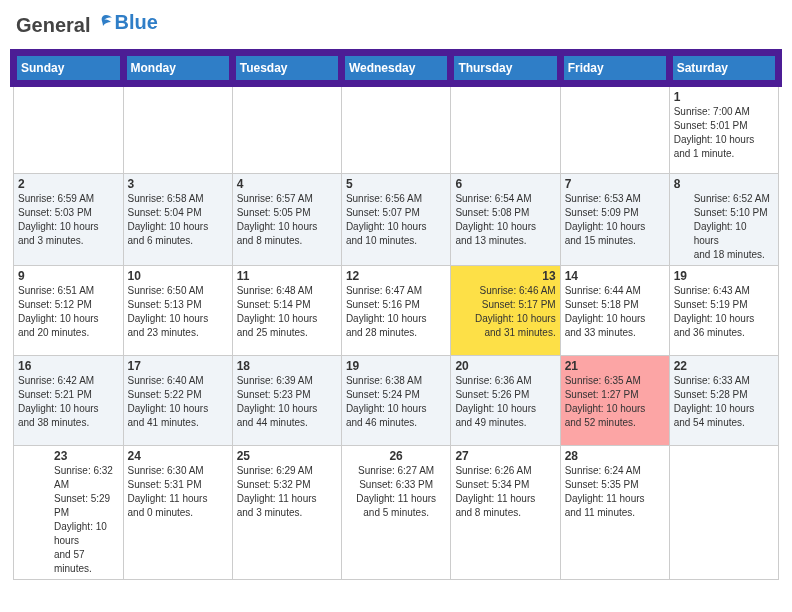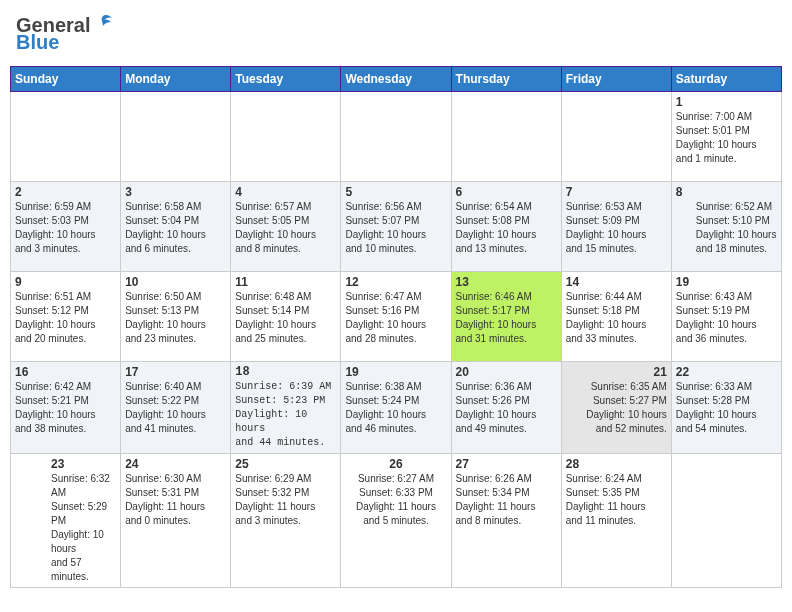--- a/index.html
+++ b/index.html
@@ -12,22 +12,21 @@
     }
     .header {
       display: flex;
       justify-content: space-between;
       align-items: flex-start;
       margin-bottom: 8px;
       padding: 4px 6px;
     }
     .logo {
       display: flex;
-      flex-direction: column;
-      align-items: flex-start;
+      align-items: center;
     }
     .title-section {
       text-align: right;
     }
     .month-year {
       font-size: 32px;
       color: #333;
       font-weight: normal;
     }
     .location {
@@ -39,21 +38,21 @@
       border-collapse: collapse;
       border: 1px solid #ccc;
     }
     .calendar th {
       background-color: #2f7ec7;
       color: #fff;
       padding: 5px 4px;
       font-size: 12px;
       font-weight: bold;
       text-align: left;
-      border: 1px solid #4c1d95;
+      border: 7px solid #4c1d95;
     }
     .calendar td {
       vertical-align: top;
       border: 1px solid #ccc;
       padding: 3px 4px;
       font-size: 10px;
       color: #333;
       width: 110px;
       min-height: 80px;
       height: 90px;
@@ -201,21 +200,21 @@
 Daylight: 10 hours
 and 25 minutes.</div>
         </td>
         <td style="background-color: rgb(255, 255, 255);">
           <span class="day-number">12</span>
           <div class="day-info" style="white-space: pre-line;">Sunrise: 6:47 AM
 Sunset: 5:16 PM
 Daylight: 10 hours
 and 28 minutes.</div>
         </td>
-        <td style="background-color: #bef264;">
+        <td style="background-color: #fde047; text-align: right;">
           <span class="day-number">13</span>
           <div class="day-info" style="white-space: pre-line;">Sunrise: 6:46 AM
 Sunset: 5:17 PM
 Daylight: 10 hours
 and 31 minutes.</div>
         </td>
         <td style="background-color: rgb(255, 255, 255);">
           <span class="day-number">14</span>
           <div class="day-info" style="white-space: pre-line;">Sunrise: 6:44 AM
 Sunset: 5:18 PM
@@ -238,45 +237,45 @@
 Daylight: 10 hours
 and 38 minutes.</div>
         </td>
         <td style="background-color: rgb(240, 244, 248);">
           <span class="day-number">17</span>
           <div class="day-info" style="white-space: pre-line;">Sunrise: 6:40 AM
 Sunset: 5:22 PM
 Daylight: 10 hours
 and 41 minutes.</div>
         </td>
-        <td style="background-color: rgb(240, 244, 248); font-family: Liberation Mono, monospace;">
+        <td style="background-color: rgb(240, 244, 248);">
           <span class="day-number">18</span>
           <div class="day-info" style="white-space: pre-line;">Sunrise: 6:39 AM
 Sunset: 5:23 PM
 Daylight: 10 hours
 and 44 minutes.</div>
         </td>
         <td style="background-color: rgb(240, 244, 248);">
           <span class="day-number">19</span>
           <div class="day-info" style="white-space: pre-line;">Sunrise: 6:38 AM
 Sunset: 5:24 PM
 Daylight: 10 hours
 and 46 minutes.</div>
         </td>
         <td style="background-color: rgb(240, 244, 248);">
           <span class="day-number">20</span>
           <div class="day-info" style="white-space: pre-line;">Sunrise: 6:36 AM
 Sunset: 5:26 PM
 Daylight: 10 hours
 and 49 minutes.</div>
         </td>
-        <td style="background-color: #e5e5e5; text-align: right;">
+        <td style="background-color: #fca5a5;">
           <span class="day-number">21</span>
           <div class="day-info" style="white-space: pre-line;">Sunrise: 6:35 AM
-Sunset: 5:27 PM
+Sunset: 1:27 PM
 Daylight: 10 hours
 and 52 minutes.</div>
         </td>
         <td style="background-color: rgb(240, 244, 248);">
           <span class="day-number">22</span>
           <div class="day-info" style="white-space: pre-line;">Sunrise: 6:33 AM
 Sunset: 5:28 PM
 Daylight: 10 hours
 and 54 minutes.</div>
         </td>

